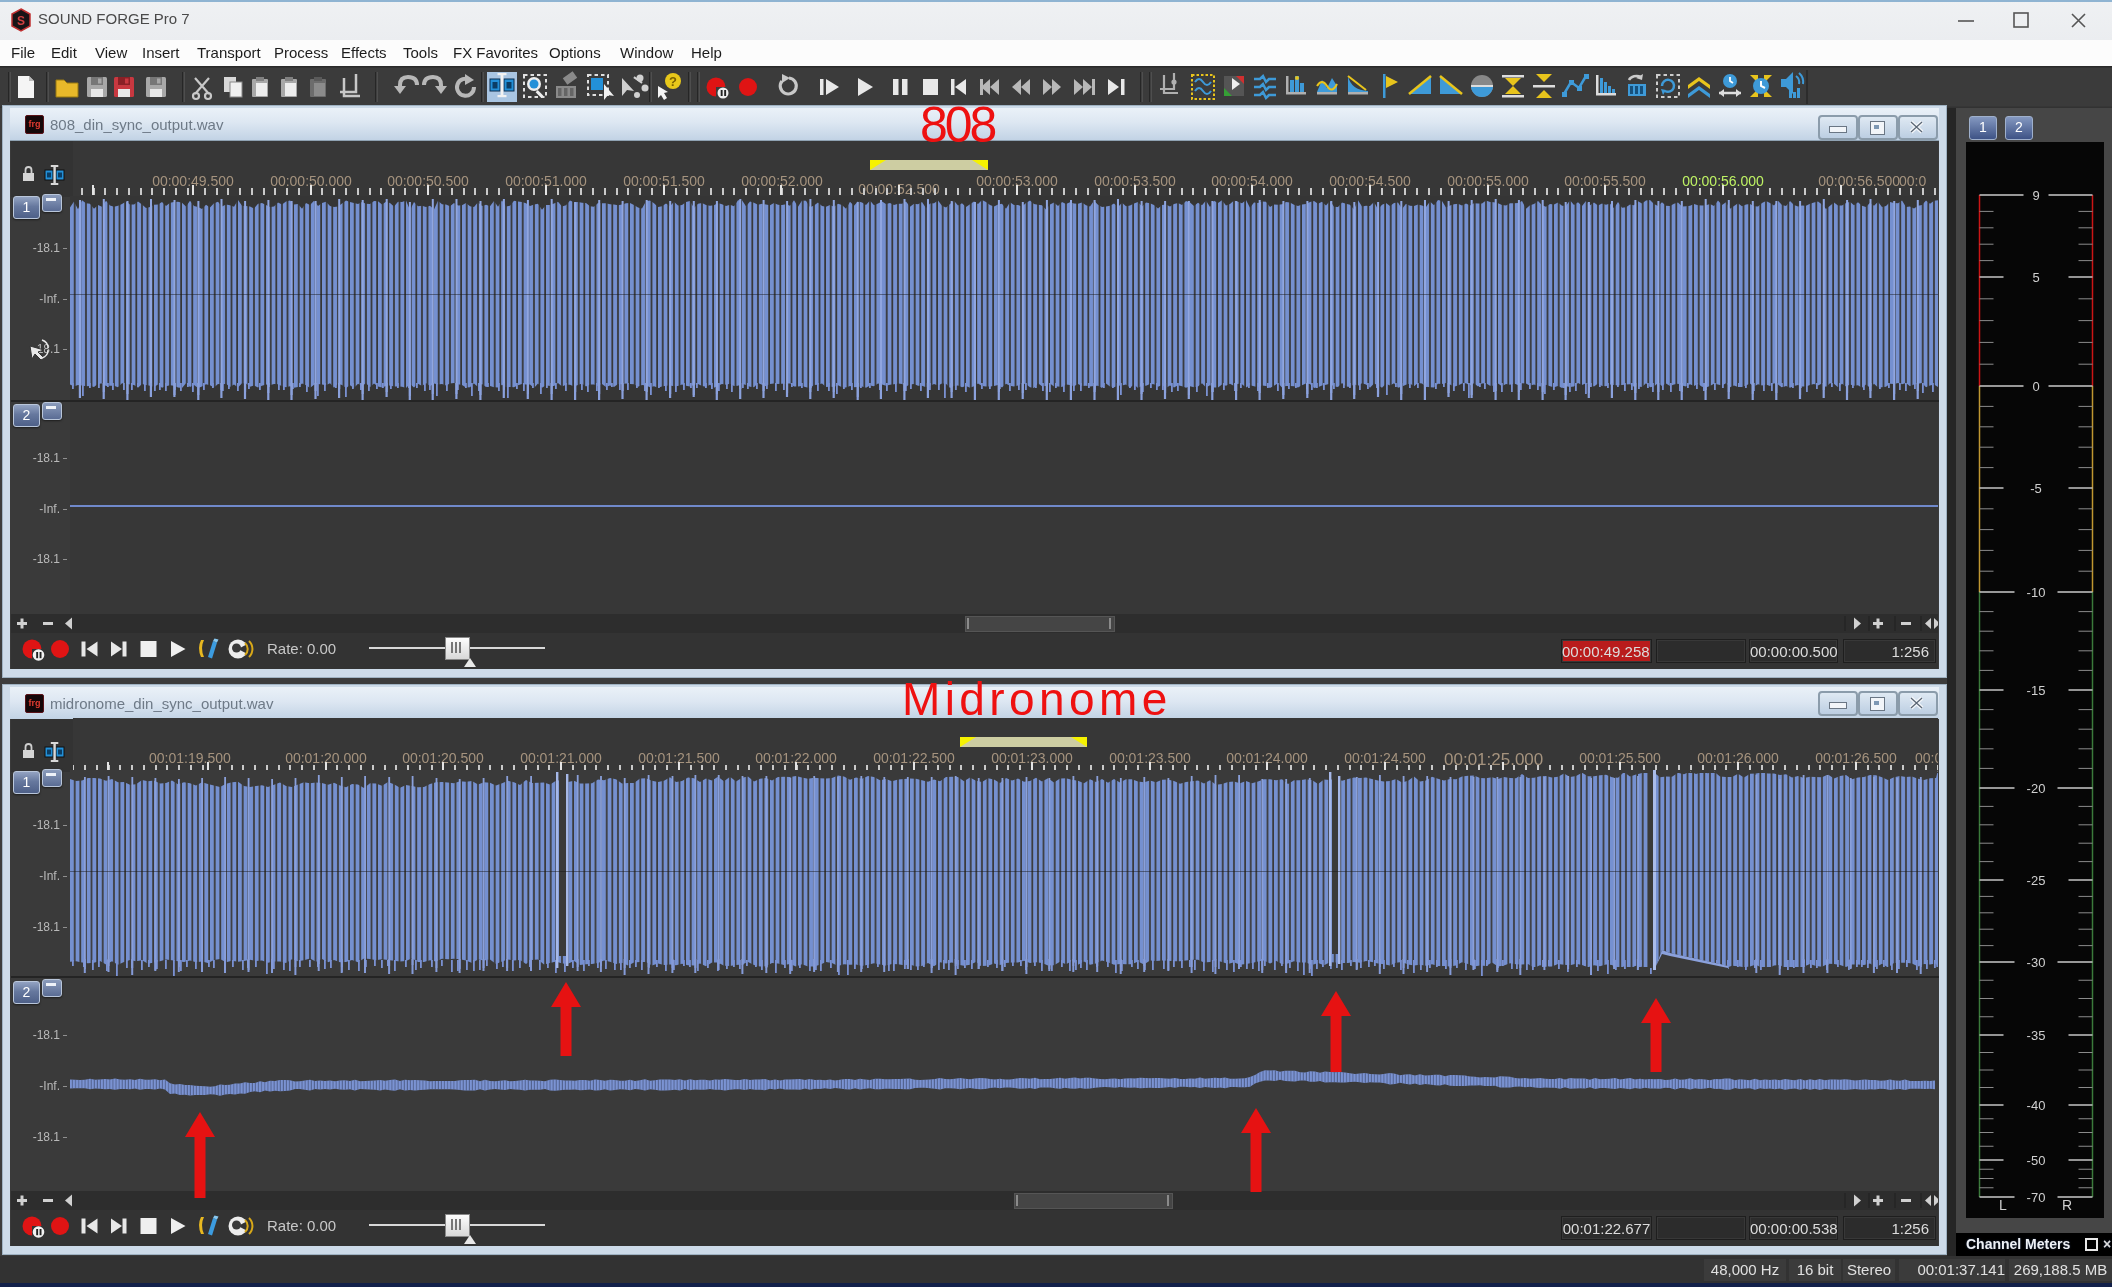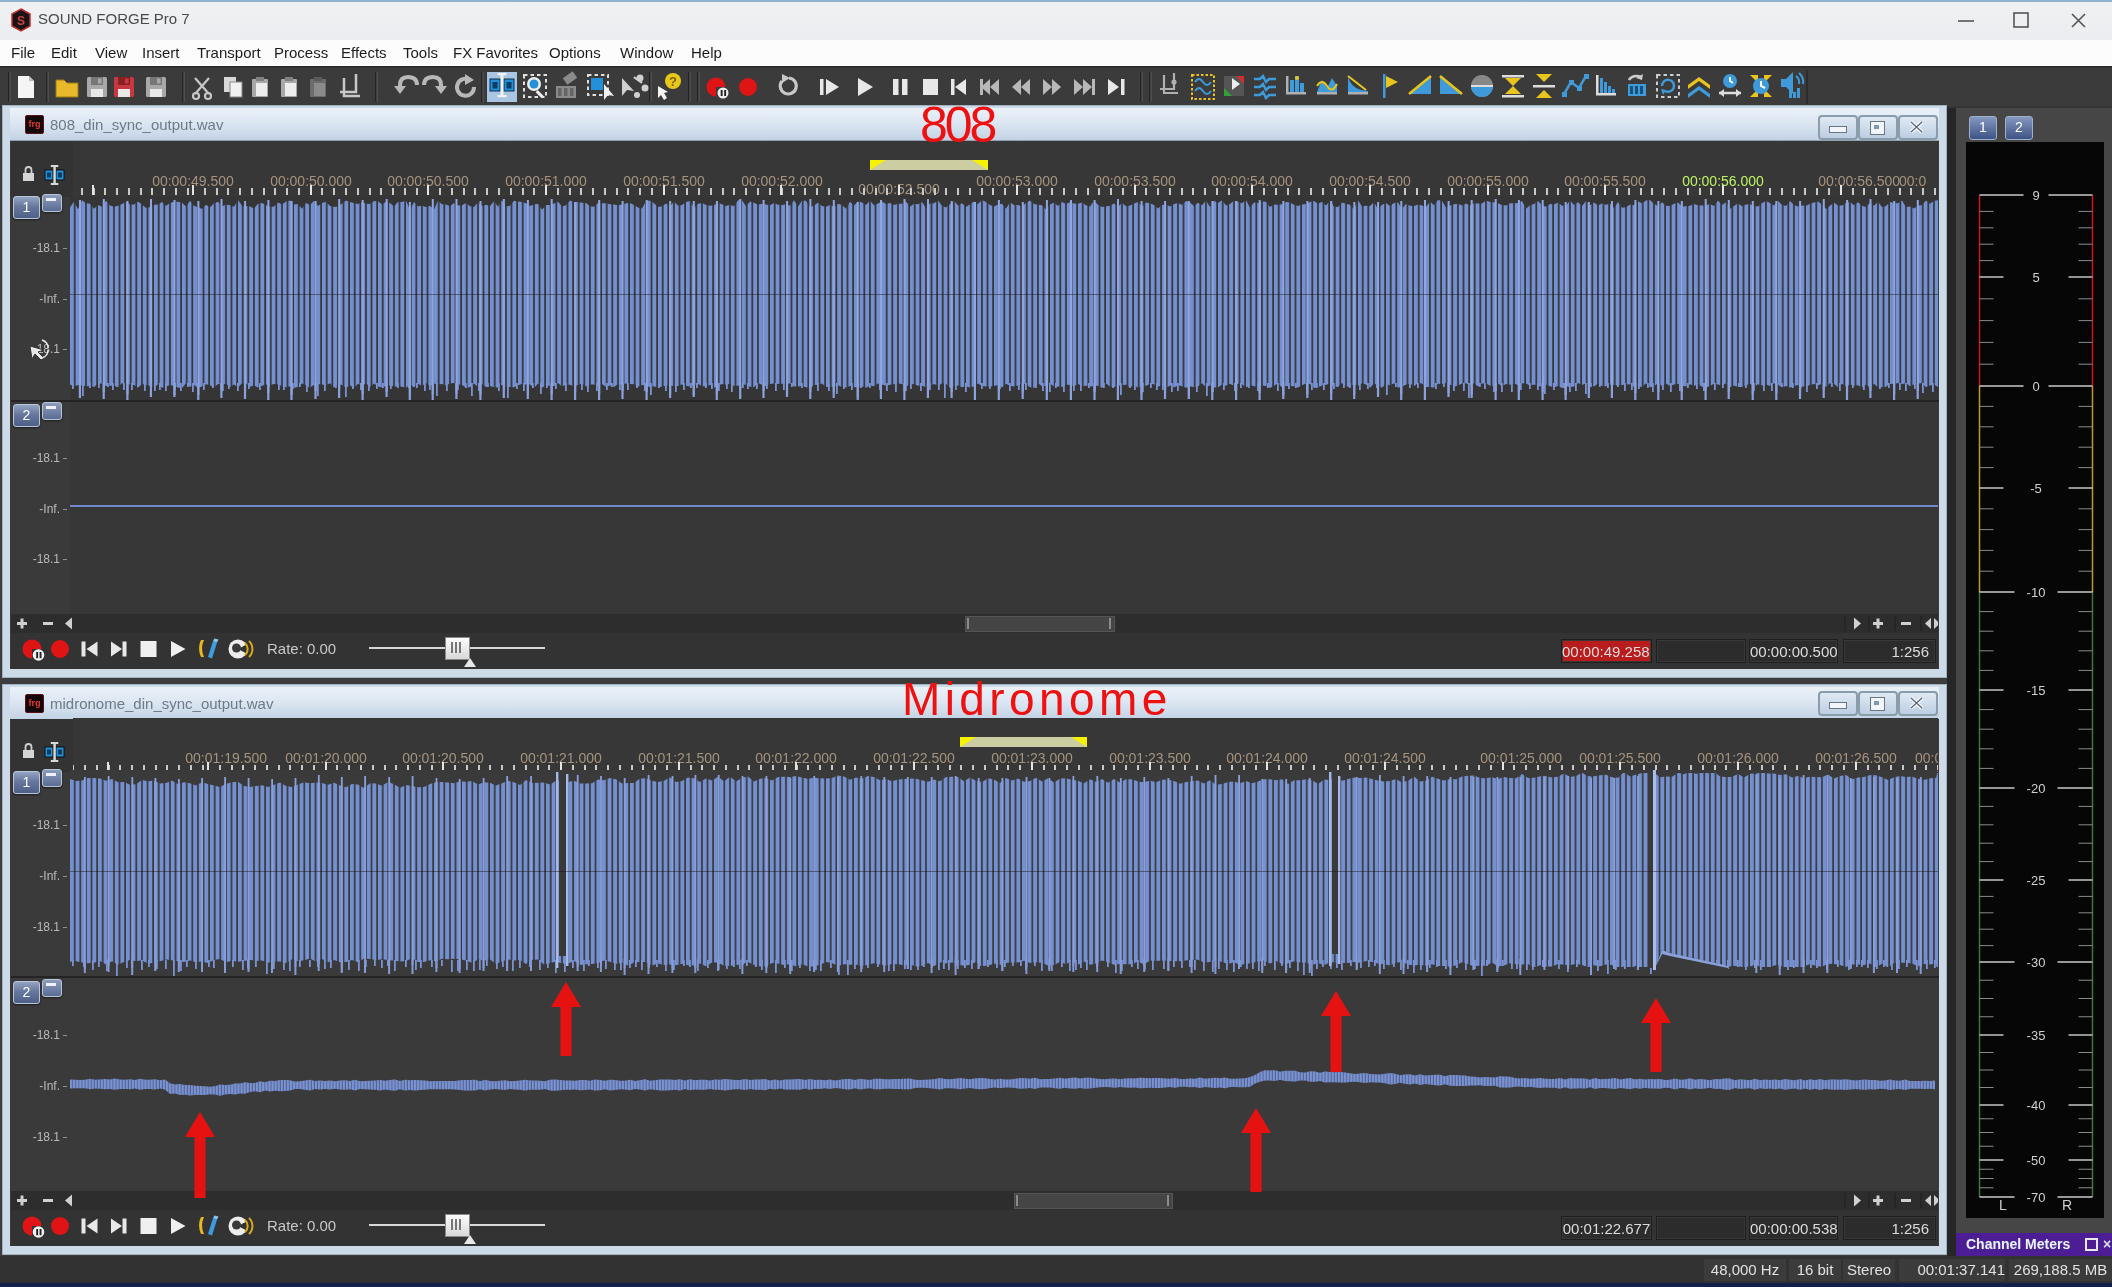--- a/index.html
+++ b/index.html
@@ -885,32 +885,32 @@
       <rect x="42.4" y="6" width="2.4" height="18" fill="#d9d9d9"></rect>
       <rect x="39.8" y="5" width="7.5" height="2" fill="#d9d9d9"></rect>
       <rect x="39.8" y="23" width="7.5" height="2" fill="#d9d9d9"></rect>
     </g>
 </svg>
 <div style="position:absolute;left:73px;top:718px;width:1865px;height:55px;background:#373737;overflow:hidden">
     <div style="position:absolute;left:887px;top:19px;width:127px;height:10px;background:#cdcda2">
       <div style="position:absolute;left:0;top:0;width:0;height:0;border-top:10px solid #f6f200;border-right:16px solid transparent"></div>
       <div style="position:absolute;right:0;top:0;width:0;height:0;border-top:10px solid #f6f200;border-left:16px solid transparent"></div>
     </div>
-    <div style="position:absolute;left:76px;top:32px;width:118px;text-align:right;font-size:14px;color:#a5937e;white-space:nowrap">00:01:19.500</div>
+    <div style="position:absolute;left:76px;top:32px;width:118px;text-align:left;font-size:14px;color:#a5937e;white-space:nowrap">00:01:19.500</div>
     <div style="position:absolute;left:194px;top:32px;width:118px;text-align:center;font-size:14px;color:#a5937e;white-space:nowrap">00:01:20.000</div>
     <div style="position:absolute;left:311px;top:32px;width:118px;text-align:center;font-size:14px;color:#a5937e;white-space:nowrap">00:01:20.500</div>
     <div style="position:absolute;left:429px;top:32px;width:118px;text-align:center;font-size:14px;color:#a5937e;white-space:nowrap">00:01:21.000</div>
     <div style="position:absolute;left:547px;top:32px;width:118px;text-align:center;font-size:14px;color:#a5937e;white-space:nowrap">00:01:21.500</div>
     <div style="position:absolute;left:664px;top:32px;width:118px;text-align:center;font-size:14px;color:#a5937e;white-space:nowrap">00:01:22.000</div>
     <div style="position:absolute;left:782px;top:32px;width:118px;text-align:center;font-size:14px;color:#a5937e;white-space:nowrap">00:01:22.500</div>
     <div style="position:absolute;left:900px;top:32px;width:118px;text-align:center;font-size:14px;color:#a5937e;white-space:nowrap">00:01:23.000</div>
     <div style="position:absolute;left:1018px;top:32px;width:118px;text-align:center;font-size:14px;color:#a5937e;white-space:nowrap">00:01:23.500</div>
     <div style="position:absolute;left:1135px;top:32px;width:118px;text-align:center;font-size:14px;color:#a5937e;white-space:nowrap">00:01:24.000</div>
     <div style="position:absolute;left:1253px;top:32px;width:118px;text-align:center;font-size:14px;color:#a5937e;white-space:nowrap">00:01:24.500</div>
-    <div style="position:absolute;left:1371px;top:32px;width:118px;text-align:right;font-size:14px;color:#a5937e;white-space:nowrap">00:01:25.000</div>
+    <div style="position:absolute;left:1371px;top:32px;width:118px;text-align:left;font-size:17px;color:#a5937e;white-space:nowrap">00:01:25.000</div>
     <div style="position:absolute;left:1488px;top:32px;width:118px;text-align:center;font-size:14px;color:#a5937e;white-space:nowrap">00:01:25.500</div>
     <div style="position:absolute;left:1606px;top:32px;width:118px;text-align:center;font-size:14px;color:#a5937e;white-space:nowrap">00:01:26.000</div>
     <div style="position:absolute;left:1724px;top:32px;width:118px;text-align:center;font-size:14px;color:#a5937e;white-space:nowrap">00:01:26.500</div>
     <div style="position:absolute;left:1842px;top:32px;font-size:14px;color:#a5937e;white-space:nowrap">00:0</div>
     <div style="position:absolute;left:0;top:47px;width:100%;height:7px;background:repeating-linear-gradient(90deg,#c9c9c9 0 2px,transparent 2px 11.770px);background-position-x:134.0px"></div>
     <div style="position:absolute;left:0;top:44px;width:100%;height:10px;background:repeating-linear-gradient(90deg,#e4e4e4 0 2px,transparent 2px 117.7px);background-position-x:134.0px"></div>
   </div>
 <div style="position:absolute;left:11px;top:772px;width:1928px;height:204px;background:#3a3a3a"></div>
 <div style="position:absolute;left:70px;top:772px;width:1868px;height:204px;background:#3a3a3a"></div>
 <svg style="position:absolute;left:70px;top:770px" width="1868" height="210">
@@ -1558,21 +1558,21 @@
     <text x="70" y="897.5" font-size="13" fill="#cfcfcf" text-anchor="middle" font-family="Liberation Sans">-35</text>
     <rect x="48.5" y="955" width="43" height="16" fill="#060606"></rect>
     <text x="70" y="967.5" font-size="13" fill="#cfcfcf" text-anchor="middle" font-family="Liberation Sans">-40</text>
     <rect x="48.5" y="1010" width="43" height="16" fill="#060606"></rect>
     <text x="70" y="1022.5" font-size="13" fill="#cfcfcf" text-anchor="middle" font-family="Liberation Sans">-50</text>
     <rect x="48.5" y="1047" width="43" height="16" fill="#060606"></rect>
     <text x="70" y="1059.5" font-size="13" fill="#cfcfcf" text-anchor="middle" font-family="Liberation Sans">-70</text>
     <text x="37" y="1068" font-size="14" fill="#cfcfcf" text-anchor="middle">L</text>
     <text x="101" y="1068" font-size="14" fill="#cfcfcf" text-anchor="middle">R</text>
   </svg>
-<div style="position:absolute;left:1956px;top:1233px;width:156px;height:23px;background:#4c1d95;color:#eef1f5;font-size:14px;font-weight:bold;text-shadow:0 0 2px rgba(80,120,200,.4)">
+<div style="position:absolute;left:1956px;top:1233px;width:156px;height:23px;background:#000000;color:#eef1f5;font-size:14px;font-weight:bold;text-shadow:0 0 2px rgba(80,120,200,.4)">
     <span style="position:absolute;left:10px;top:3px">Channel Meters</span>
     <span style="position:absolute;left:129px;top:3px;width:9px;height:9px;border:2px solid #e8e8e8;margin-top:2px"></span>
     <span style="position:absolute;left:147px;top:3px;color:#ddd">×</span>
   </div>
 <div style="position:absolute;left:0;top:1256px;width:2112px;height:27px;background:#323232"></div>
 <div style="position:absolute;left:1704px;top:1259px;width:82px;height:22px;background:#3b3b3b;color:#e0e0e0;font-size:15px;text-align:center;line-height:22px;white-space:nowrap">48,000 Hz</div>
 <div style="position:absolute;left:1789px;top:1259px;width:52px;height:22px;background:#3b3b3b;color:#e0e0e0;font-size:15px;text-align:center;line-height:22px;white-space:nowrap">16 bit</div>
 <div style="position:absolute;left:1843px;top:1259px;width:52px;height:22px;background:#3b3b3b;color:#e0e0e0;font-size:15px;text-align:center;line-height:22px;white-space:nowrap">Stereo</div>
 <div style="position:absolute;left:1899px;top:1259px;width:106px;height:22px;background:#3b3b3b;color:#e0e0e0;font-size:15px;text-align:right;line-height:22px;white-space:nowrap">00:01:37.141</div>
 <div style="position:absolute;left:2009px;top:1259px;width:103px;height:22px;background:#3b3b3b;color:#e0e0e0;font-size:15px;text-align:center;line-height:22px;white-space:nowrap">269,188.5 MB</div>

